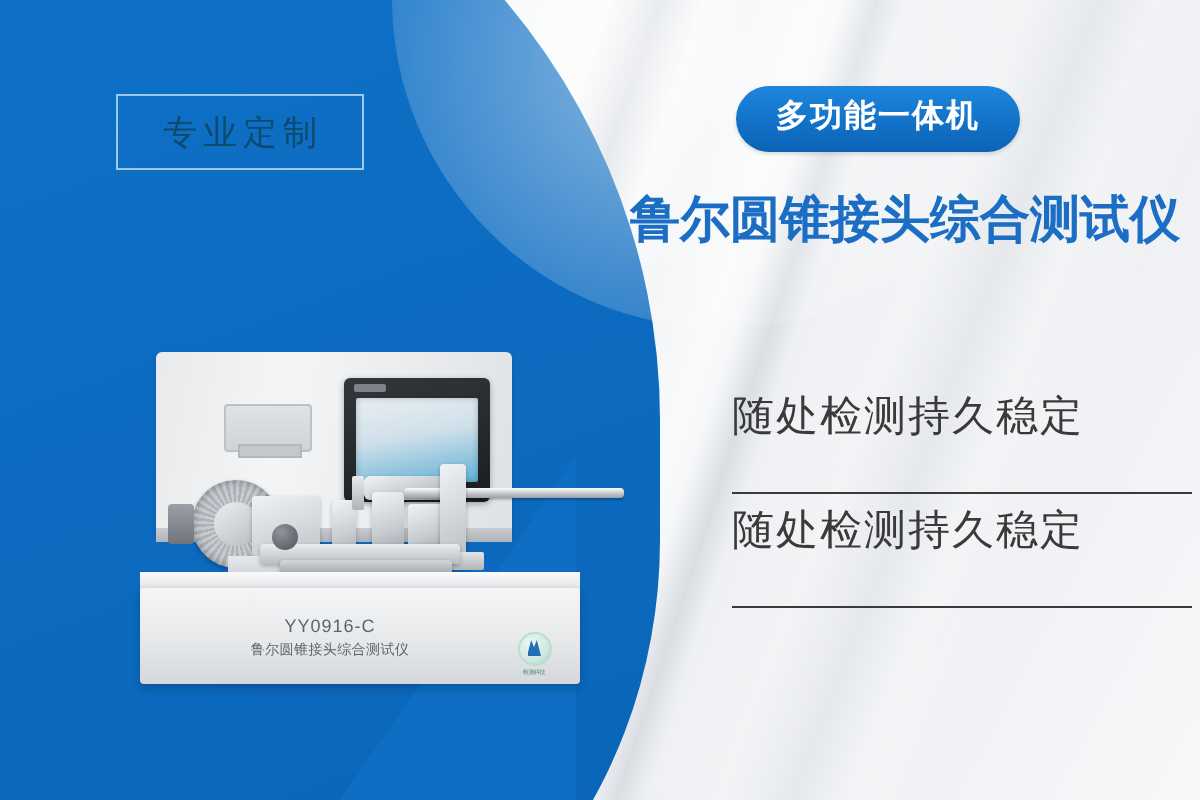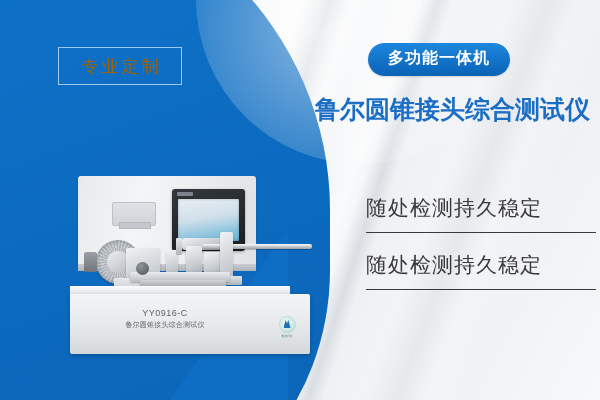--- a/index.html
+++ b/index.html
@@ -68,21 +68,21 @@
   .tag-box {
     position: absolute;
     left: 58px; top: 47px;
     width: 122px; height: 36px;
     border: 1px solid #9cc8ec;
     display: flex;
     align-items: center;
     justify-content: center;
   }
   .tag-box span {
-    color: #a16207;
+    color: #0c4a6e;
     font-size: 17px;
     letter-spacing: 3px;
     text-indent: 3px;
     font-weight: 400;
   }
 
   
   .pill {
     position: absolute;
     left: 368px; top: 43px;
@@ -109,22 +109,21 @@
     white-space: nowrap;
   }
 
   .features {
     position: absolute;
     left: 366px; top: 190px;
     width: 230px;
   }
   .feature {
     border-bottom: 1.4px solid #3a3a3a;
-    padding: 4px 0 10px;
-    margin-bottom: 14px;
+    padding: 4px 0 24px;
   }
   .feature span {
     display: block;
     color: #3a3a3a;
     font-size: 21px;
     letter-spacing: 1px;
     white-space: nowrap;
   }
 
   
@@ -181,25 +180,24 @@
     left: 6px; top: 10px;
     width: 61px; height: 42px;
     background: linear-gradient(170deg, #e9eef2 0%, #cfe0ea 45%, #8ec3dd 78%, #62b2d8 100%);
     border-radius: 1px;
     box-shadow: inset 0 0 3px rgba(0,0,0,.25);
   }
 
   .base {
     position: absolute;
     left: 0px; top: 118px;
-    width: 220px; height: 60px;
+    width: 220px; height: 48px;
     background: linear-gradient(180deg, #f4f5f6 0%, #e6e8ea 55%, #d5d8db 100%);
     border-radius: 2px;
     box-shadow: 0 2px 4px rgba(0,0,0,.2);
-    padding-left: 20px;
   }
   .base-top {
     position: absolute;
     left: 0px; top: 110px;
     width: 220px; height: 11px;
     background: linear-gradient(180deg, #fbfbfc, #d9dcdf);
   }
   .base-label {
     position: absolute;
     left: 0; top: 14px;

